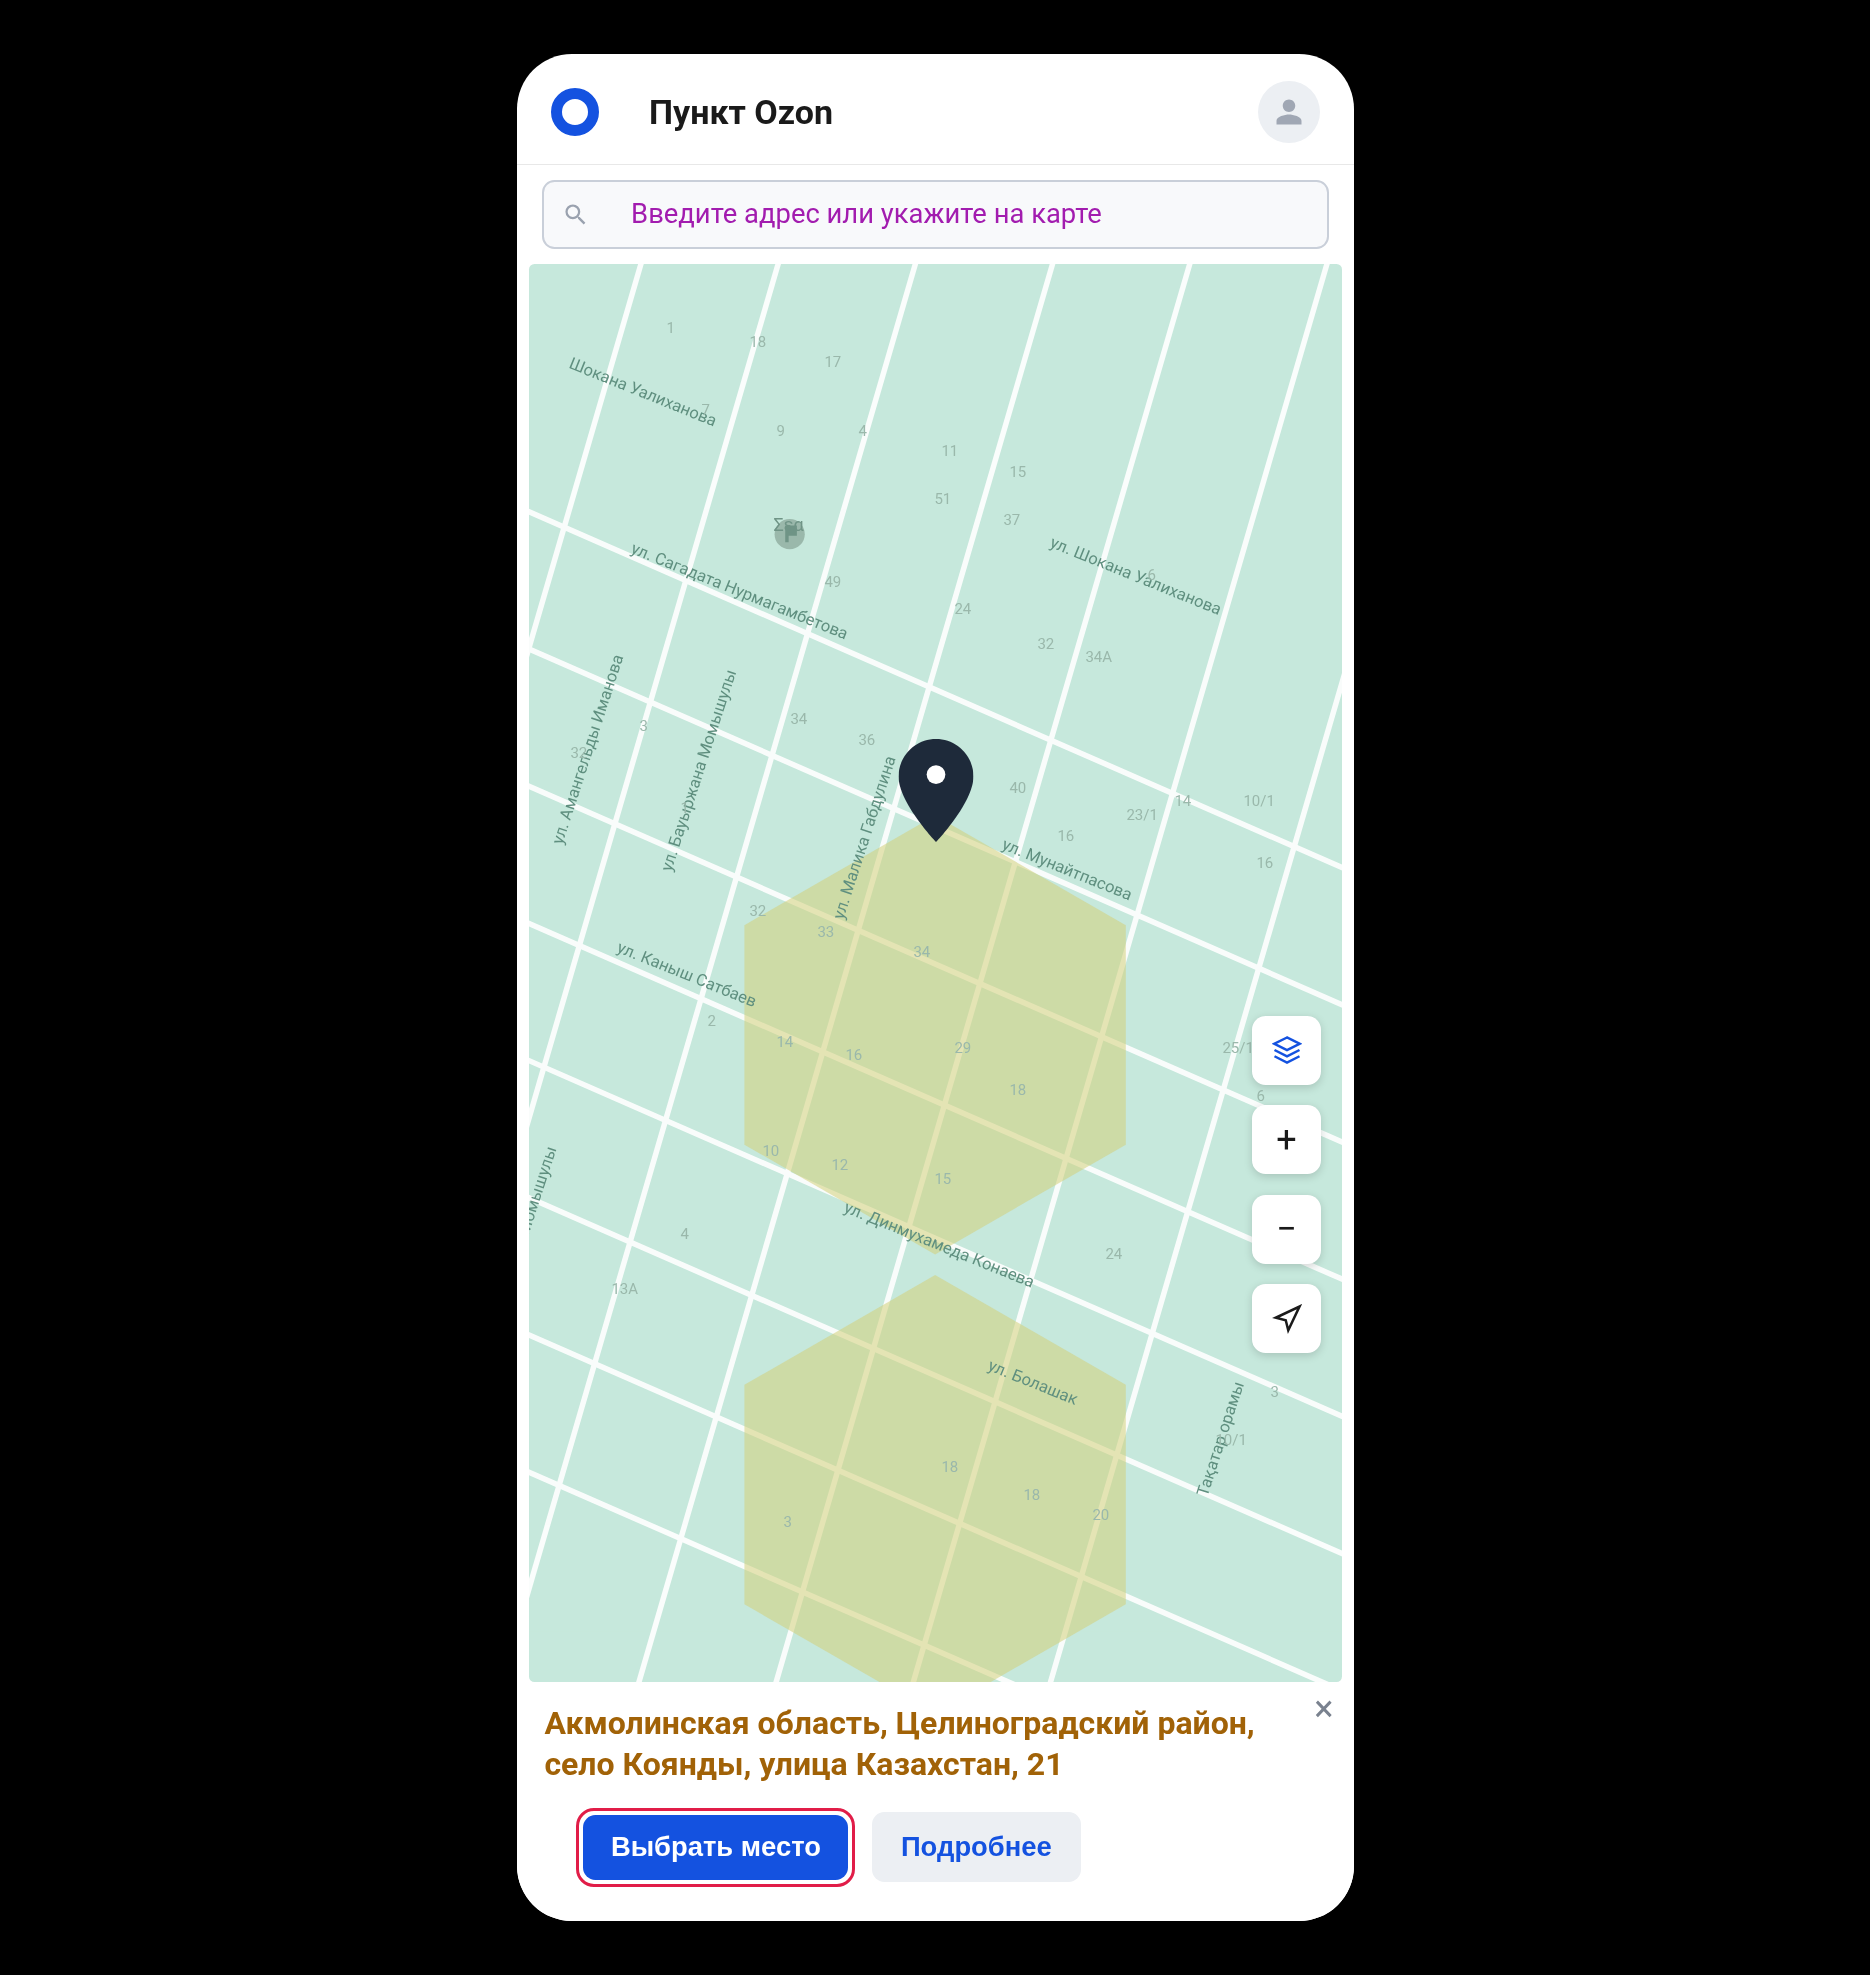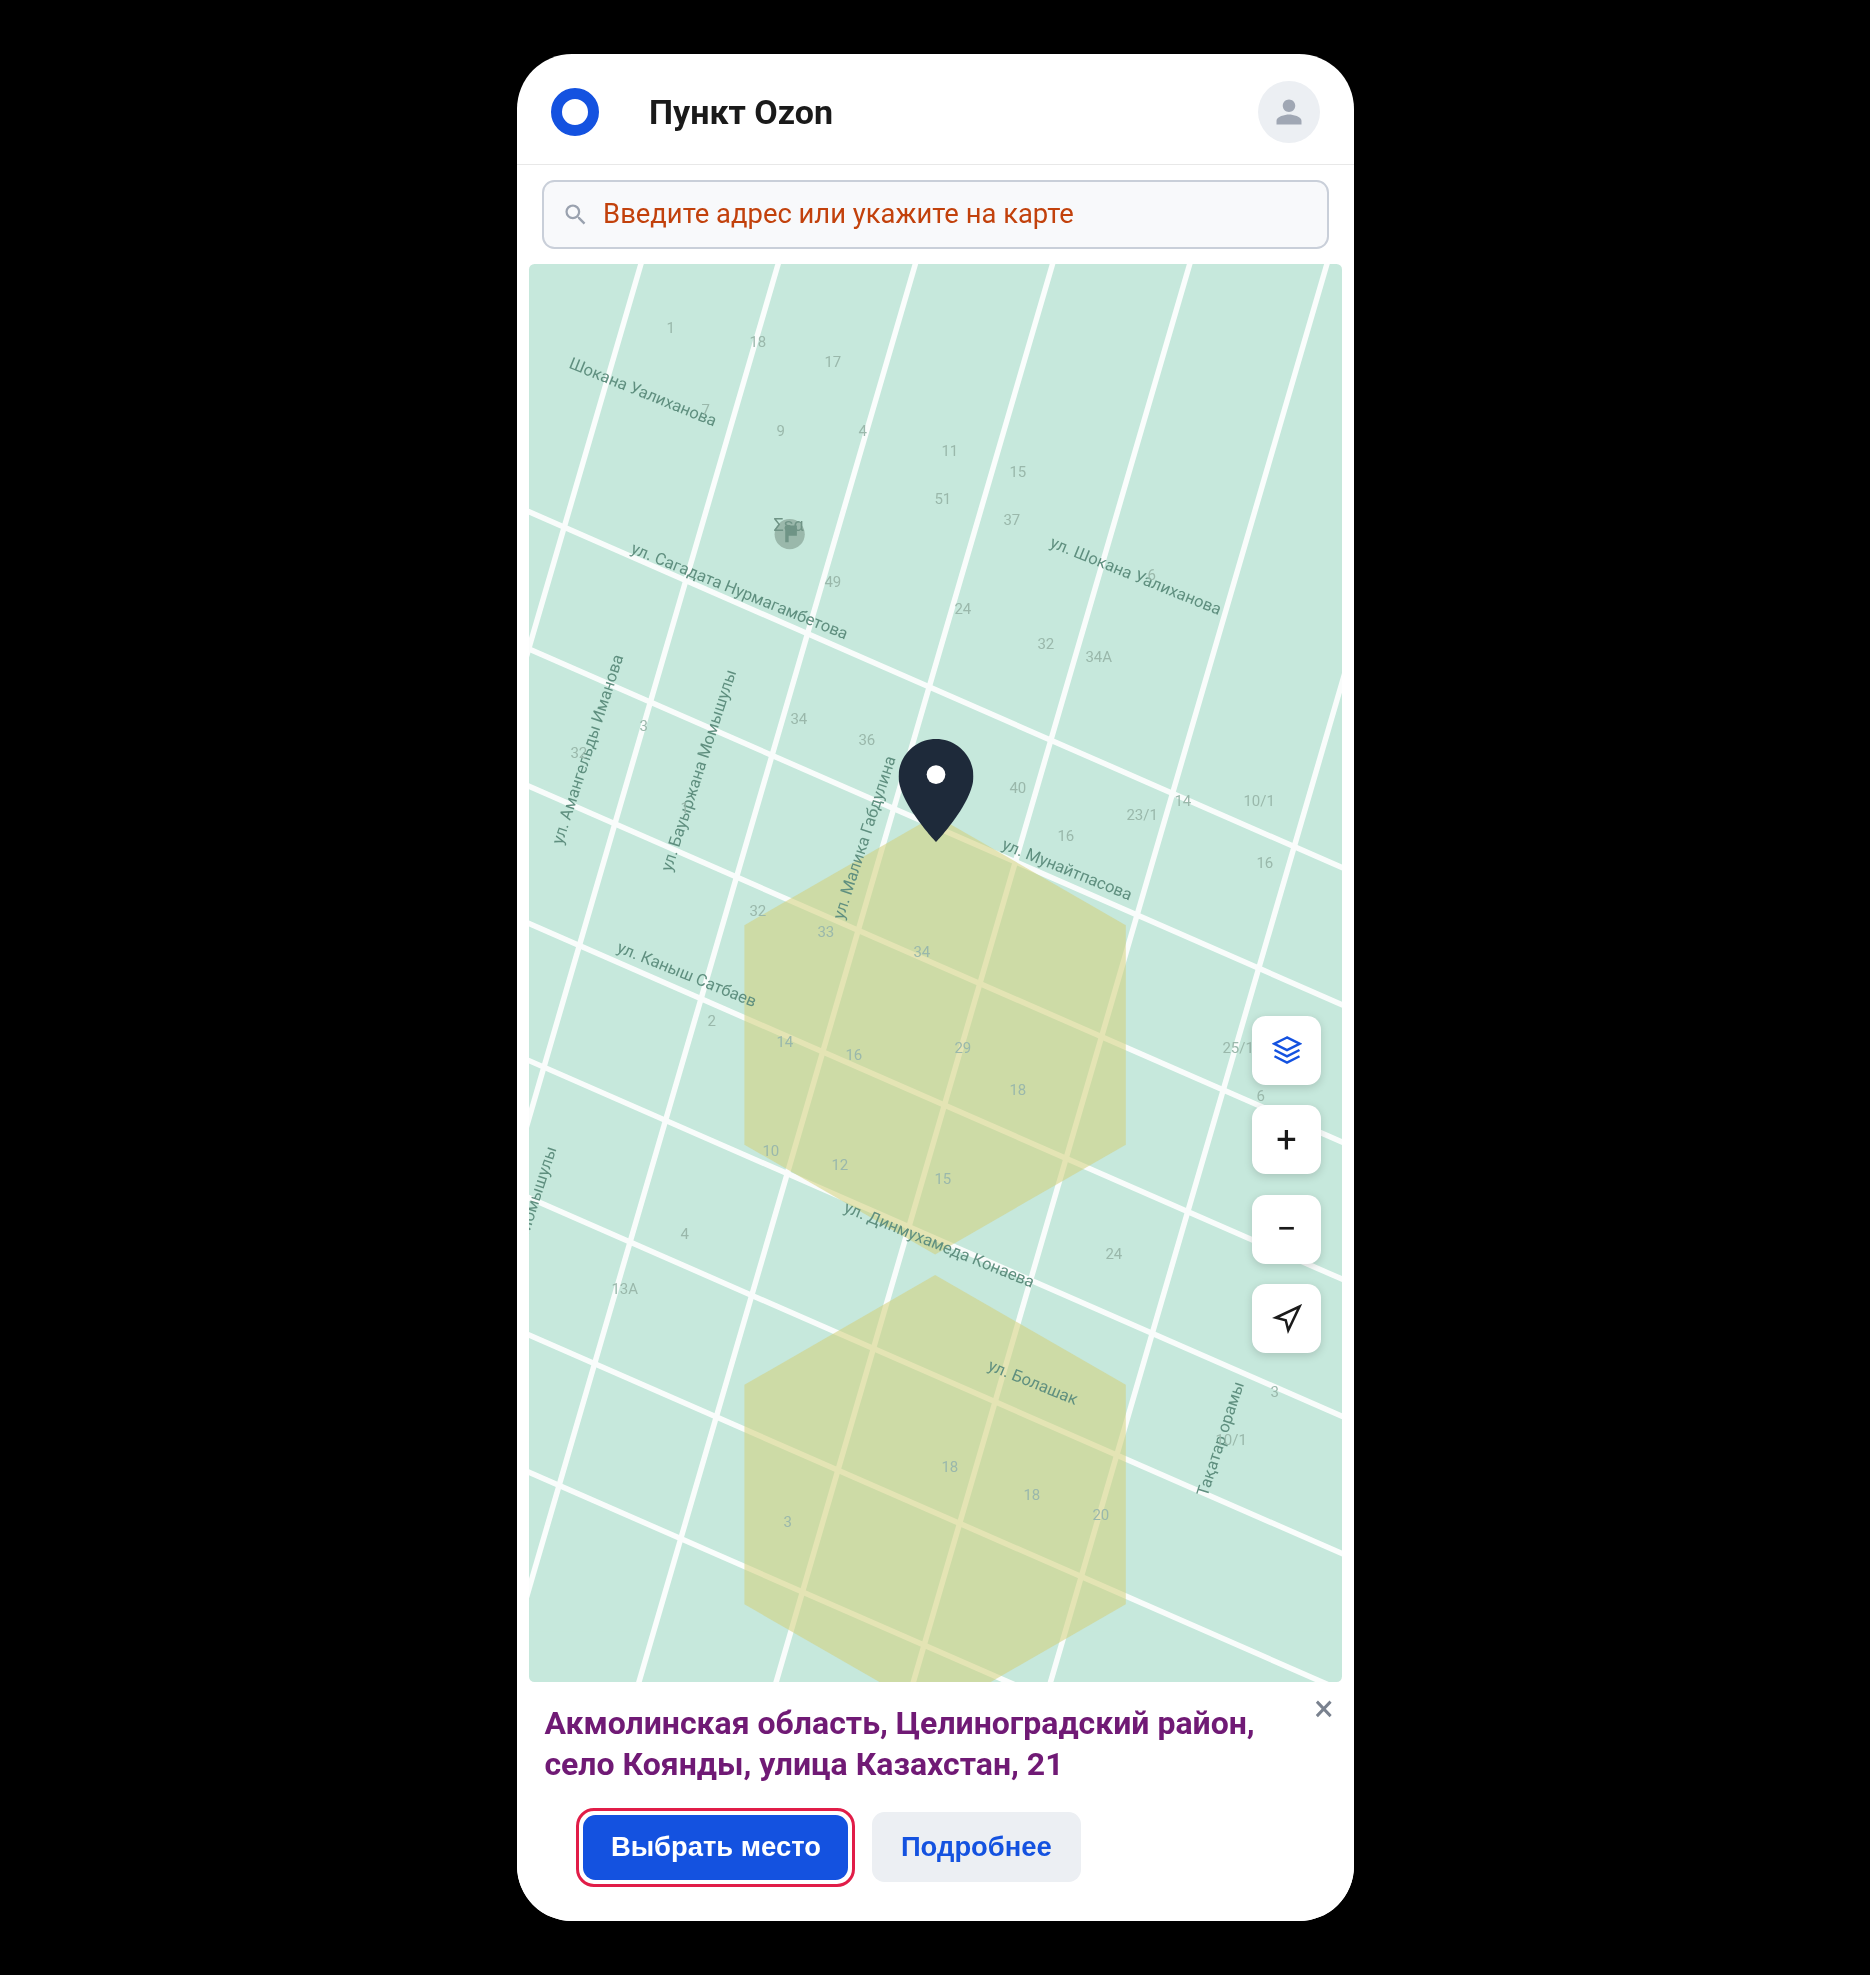--- a/index.html
+++ b/index.html
@@ -44,21 +44,21 @@
     display: flex; align-items: center; justify-content: center;
   }
   .avatar svg { width: 30px; height: 30px; fill: #a0a7b4; }
   .search-wrap { padding: 15px 25px 15px 25px; }
   .search {
     display: flex; align-items: center; gap: 13.7px;
     border: 2.1px solid #c9cfd9; border-radius: 12.4px;
     padding: 16.5px 18px; background: #f8f9fb;
   }
   .search svg { width: 27.4px; height: 27.4px; fill: #9aa2af; }
-  .search-text { font-size: 27.4px; color: #c2410c; }
+  .search-text { font-size: 27.4px; color: #a21caf; margin-left: 28px; }
   .map {
     flex: 1; position: relative; overflow: hidden;
     background: #c6e8dc;
     margin: 0 12.4px;
     border-radius: 5.5px;
   }
   .map svg.mapbg { position: absolute; inset:0; width:100%; height:100%; }
   .pin {
     position: absolute; left: 50%; top: 41%; transform: translate(-50%,-100%);
   }
@@ -75,21 +75,21 @@
   }
   .map-btn svg { width:30px; height:30px; }
   .bottom-sheet {
     background:#fff; padding: 20.6px 27.4px 34px 27.4px; position: relative;
   }
   .close-x {
     position:absolute; top:8.2px; right:20.6px;
     font-size:36px; color:#7a828f; line-height:1;
   }
   .address-text {
-    font-size: 32px; font-weight:700; line-height:1.28; color:#701a75;
+    font-size: 32px; font-weight:700; line-height:1.28; color:#a16207;
     padding-right: 34px;
   }
   .buttons { display:flex; gap:16.5px; margin-top:23px; align-items:center;padding-left:32px; }
   .btn-primary-wrap {
     border: 3.4px solid #e11d48; border-radius: 18px; padding:4.1px;
   }
   .btn-primary {
     background:#1452e0; color:#fff; font-size:27.4px; font-weight:600;
     padding: 16.5px 27.4px; border-radius:12.4px; border:none;
   }

